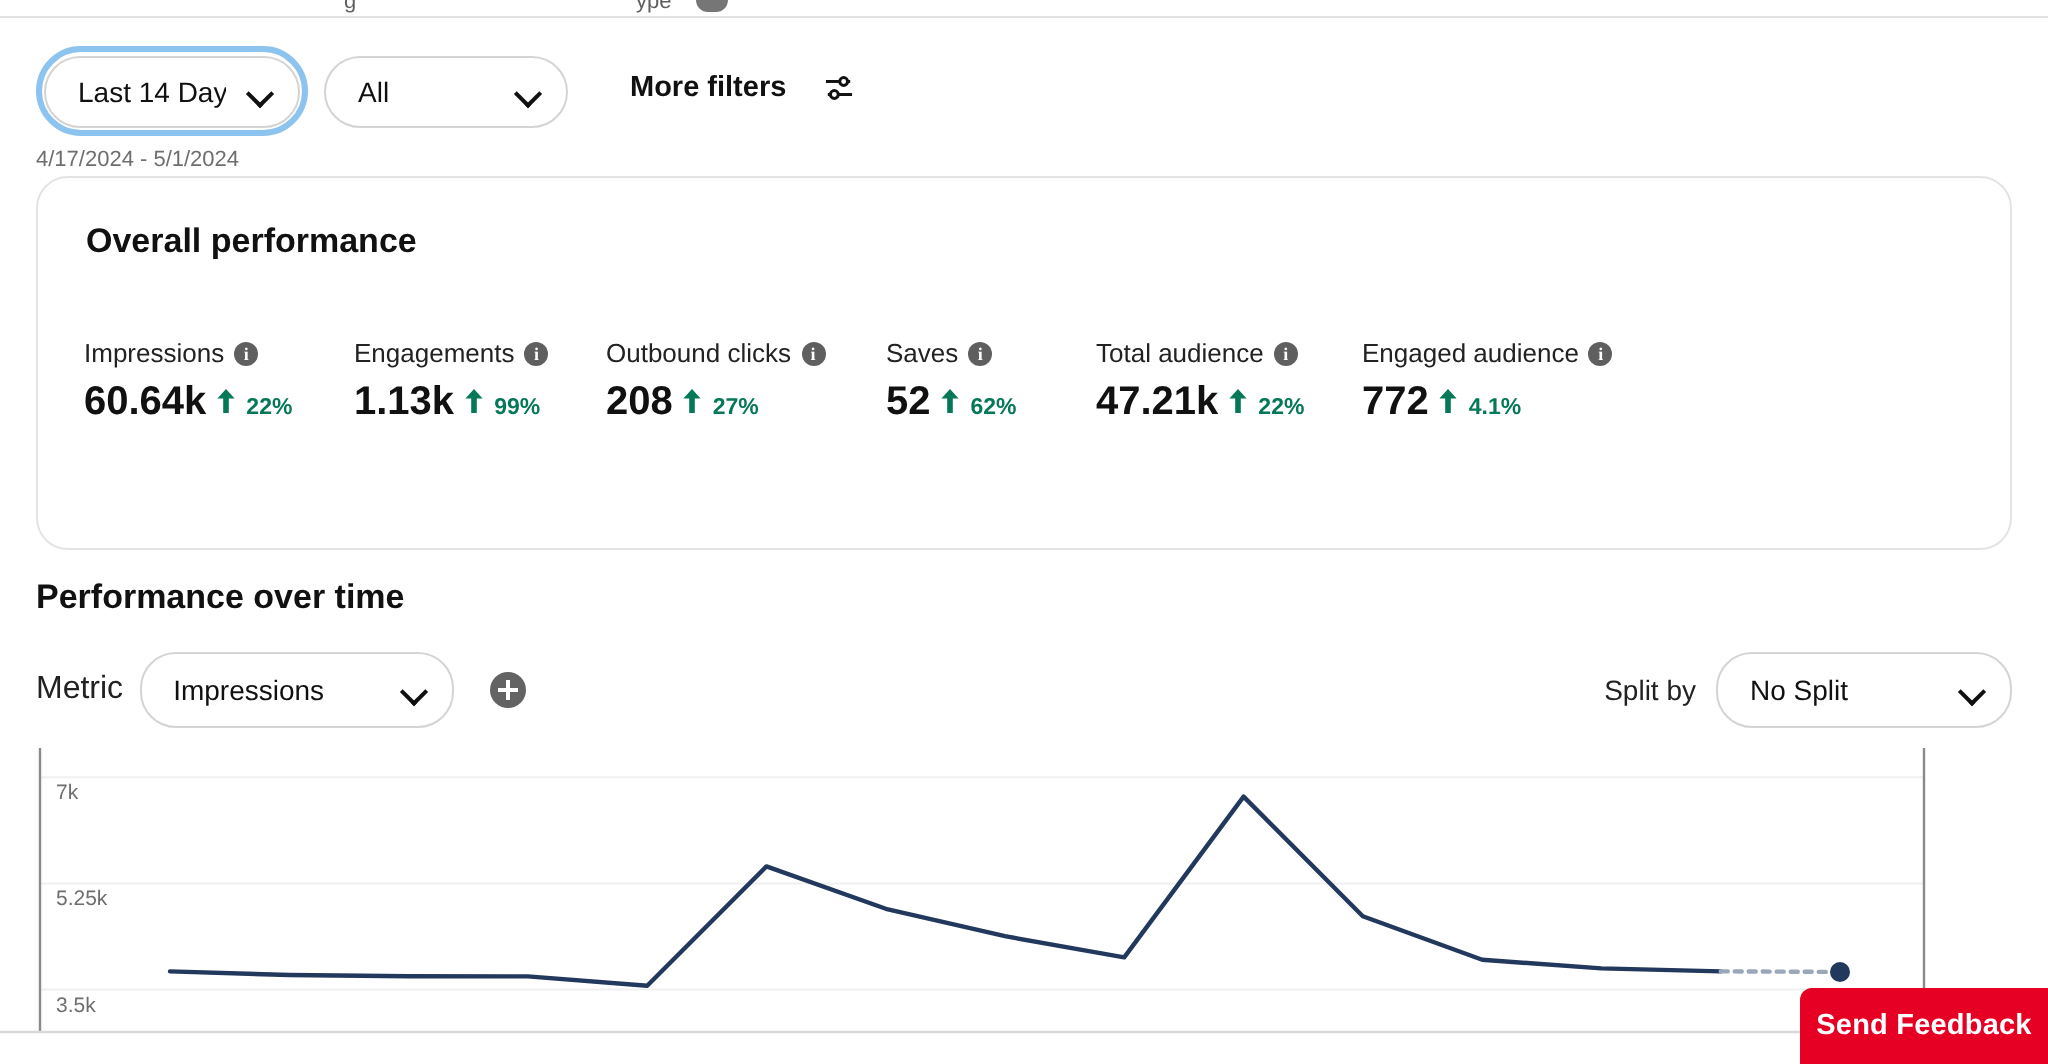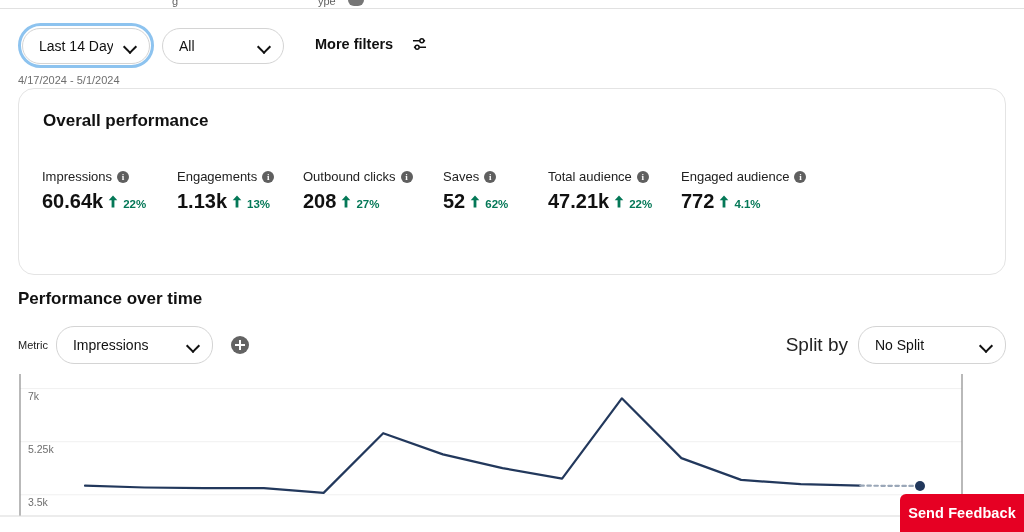--- a/index.html
+++ b/index.html
@@ -124,37 +124,37 @@
 
   .m0 { width:135px; } .m1 { width:126px; } .m2 { width:140px; }
   .m3 { width:105px; } .m4 { width:133px; } .m5 { width:auto; }
 
   
   .pot-title {
     position:absolute; left:18px; top:289px;
     font-size:17px; font-weight:700; color:#111;
   }
   .metric-row { position:absolute; left:18px; top:326px; display:flex; align-items:center; }
-  .metric-word { font-size:11px; color:#222; margin-right:8px; }
+  .metric-word { font-size:16px; color:#222; margin-right:8px; }
   #sel-metric {
     position:relative; left:0; top:0; width:157px; height:38px;
   }
   .plus-btn {
     margin-left:18px;
     width:18px; height:18px; border-radius:50%;
     background:#636363; position:relative; cursor:pointer;
   }
   .plus-btn::before, .plus-btn::after {
     content:""; position:absolute; background:#fff;
   }
   .plus-btn::before { left:4px; top:8px; width:10px; height:2px; }
   .plus-btn::after { left:8px; top:4px; width:2px; height:10px; }
 
   .splitrow { position:absolute; right:18px; top:326px; display:flex; align-items:center; }
-  .split-word { font-size:19px; color:#222; margin-right:10px; }
+  .split-word { font-size:14px; color:#222; margin-right:10px; }
   #sel-split { position:relative; left:0; top:0; width:148px; height:38px; }
 
   
   .chart-wrap {
     position:absolute; left:0; top:370px; width:1024px; height:162px;
   }
   .chart-svg { display:block; }
 
   
   .feedback {
@@ -231,21 +231,21 @@
         <span>Engagements</span>
         <span class="info-dot">i</span>
       </div>
       <div class="metric-val">
         <span class="metric-num">1.13k</span>
         <span class="arrow-up">
             <svg width="10" height="13" viewBox="0 0 10 13">
               <path d="M5 0.5 L9.3 5.2 H6.4 V12.5 H3.6 V5.2 H0.7 Z" fill="#047857"></path>
             </svg>
           </span>
-        <span class="metric-pct">13%</span>
+        <span class="metric-pct">99%</span>
       </div>
     </div>
 
     <div class="metric m2">
       <div class="metric-hdr">
         <span>Outbound clicks</span>
         <span class="info-dot">i</span>
       </div>
       <div class="metric-val">
         <span class="metric-num">208</span>

